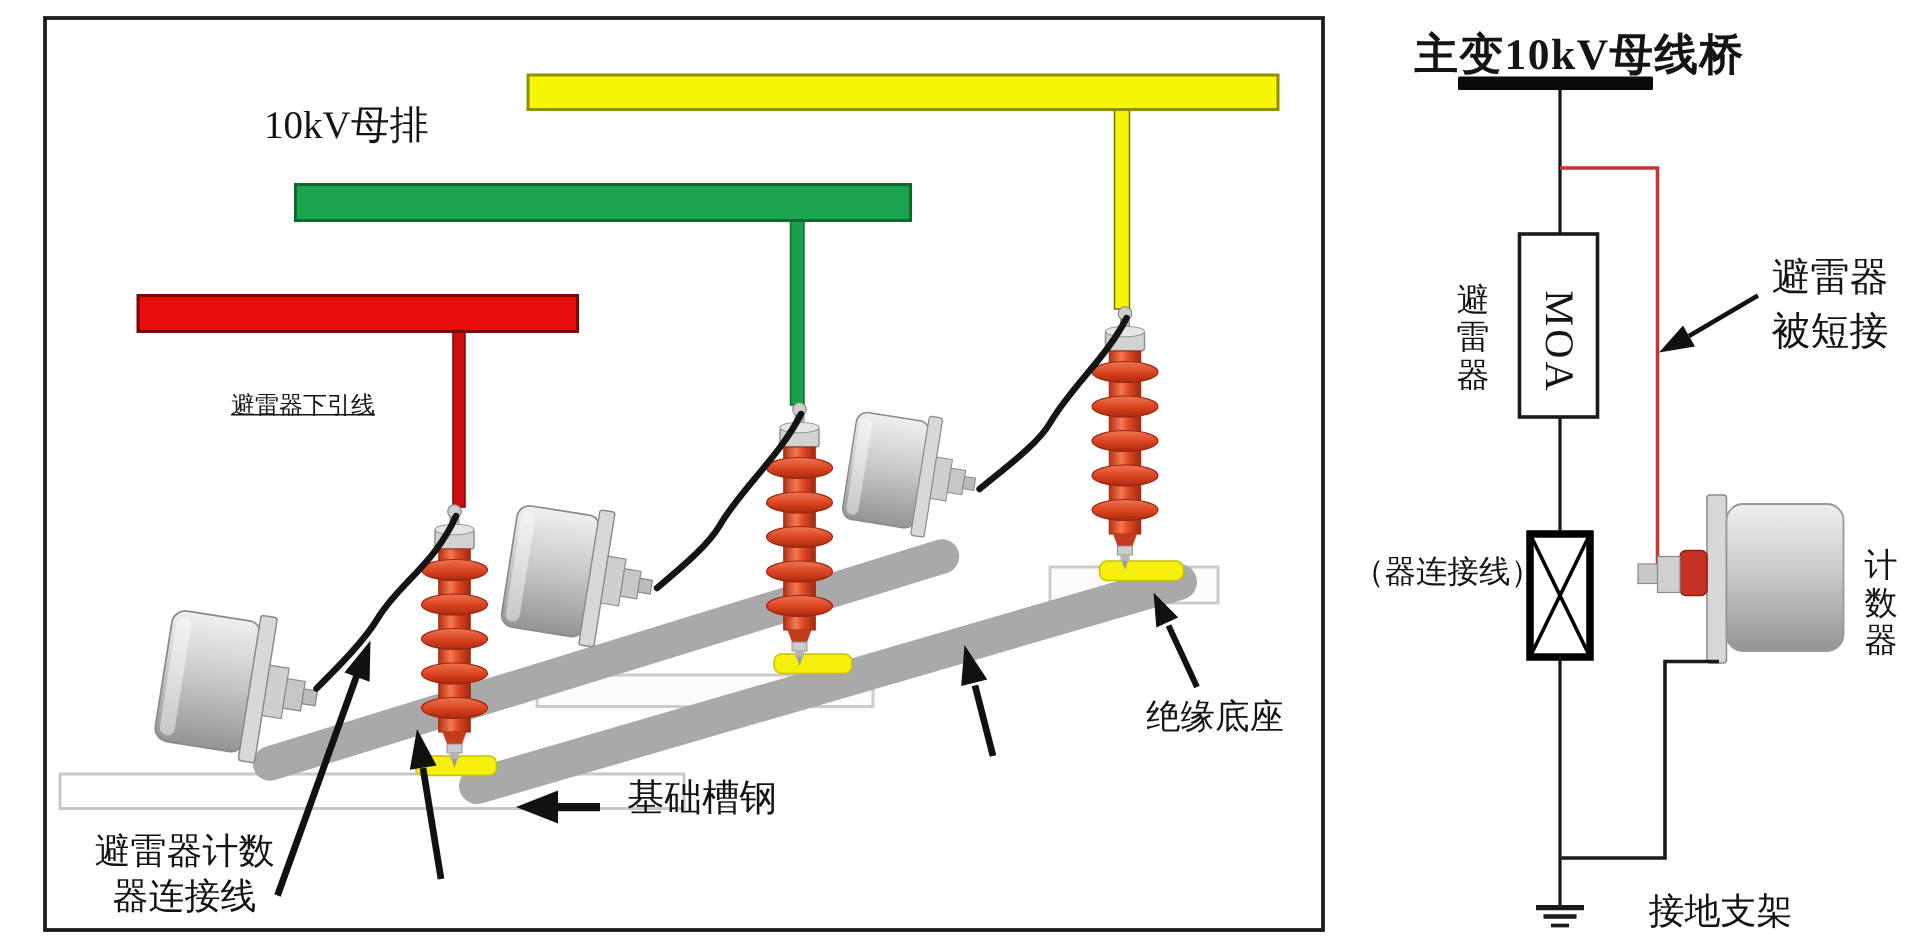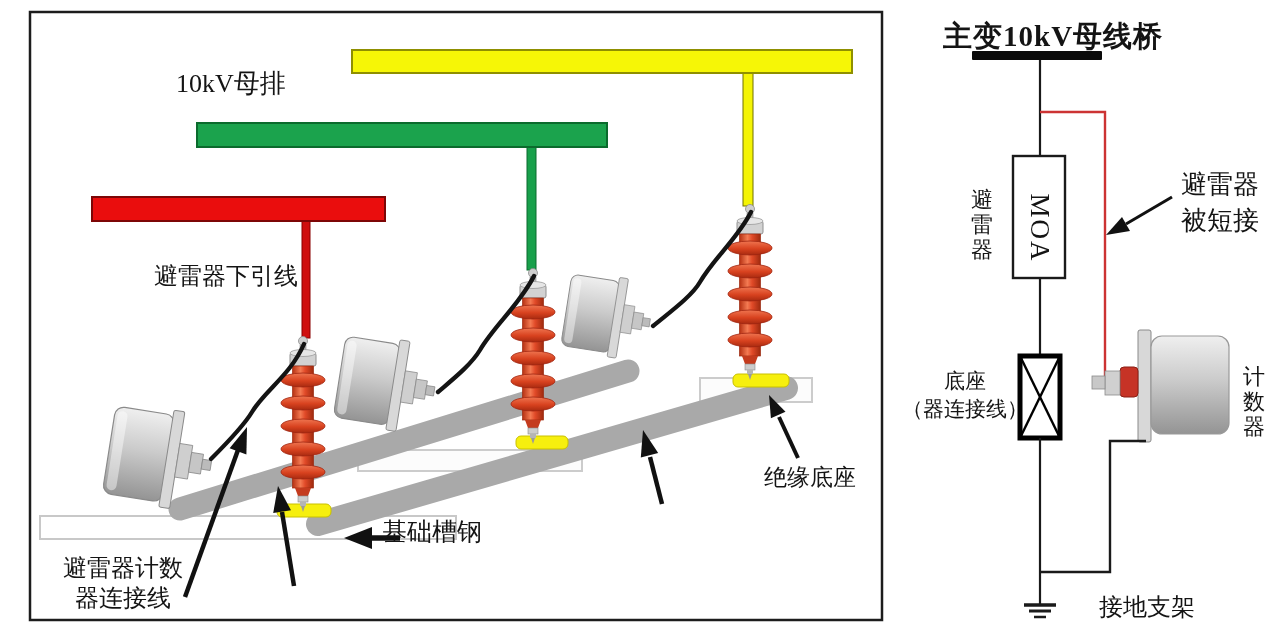--- a/index.html
+++ b/index.html
@@ -4,25 +4,25 @@
 <style>
   html,body { margin:0; padding:0; background:#ffffff; }
   .stage {
     position:relative; width:1280px; height:634px; background:#ffffff;
     font-family:"Liberation Serif","DejaVu Serif",serif; color:#141414;
     overflow:hidden;
   }
   svg.scene { position:absolute; left:0; top:0; }
   .lbl { position:absolute; white-space:nowrap; color:#141414; }
   .lbl-busbar        { left:176px; top:66px;  font-size:26px; }
-  .lbl-downlead      { left:154px; top:260px; font-size:24px; }
+  .lbl-downlead      { left:154px; top:260px; font-size:16px;text-decoration:underline; }
   .lbl-counterwire   { left:53px;  top:553px; width:140px; text-align:center;
                        font-size:24px; line-height:1.27; white-space:normal; }
   .lbl-cntcrossarm   { left:222px; top:584px; font-size:24px; }
-  .lbl-channel       { left:382px; top:515px; font-size:25px; }
+  .lbl-channel       { left:418px; top:515px; font-size:25px; }
   .lbl-arrcrossarm   { left:565px; top:508px; font-size:24px; }
   .lbl-insulbase     { left:764px; top:462px; font-size:23px; }
   .lbl-title         { left:943px; top:17px;  font-size:29px; font-weight:bold; letter-spacing:1px;text-align:center; }
   .vlabel            { width:26px; white-space:normal; word-break:break-all;
                        text-align:center; line-height:1.13; font-size:22px; }
   .lbl-arrester-v    { left:969px;  top:188px; }
   .lbl-counter-v     { left:1241px; top:321px;margin-top:44px; }
   .lbl-moa           { left:1013px; top:204px; width:52px; text-align:center;
                        font-size:27px; letter-spacing:2px; transform:rotate(90deg); }
   .lbl-shorted       { left:1175px; top:167px; width:90px; text-align:center;
@@ -198,21 +198,20 @@
 <div class="lbl vlabel lbl-arrester-v">避雷器</div>
 
 <div class="lbl lbl-moa">MOA</div>
 
 <div class="lbl lbl-shorted">
   <div>避雷器</div>
   <div>被短接</div>
 </div>
 
 <div class="lbl lbl-xbase">
-  <div>底座</div>
   <div>（器连接线）</div>
 </div>
 
 <div class="lbl vlabel lbl-counter-v">计数器</div>
 
 <div class="lbl lbl-ground">接地支架</div>
 
 </div>
 
 </body></html>

